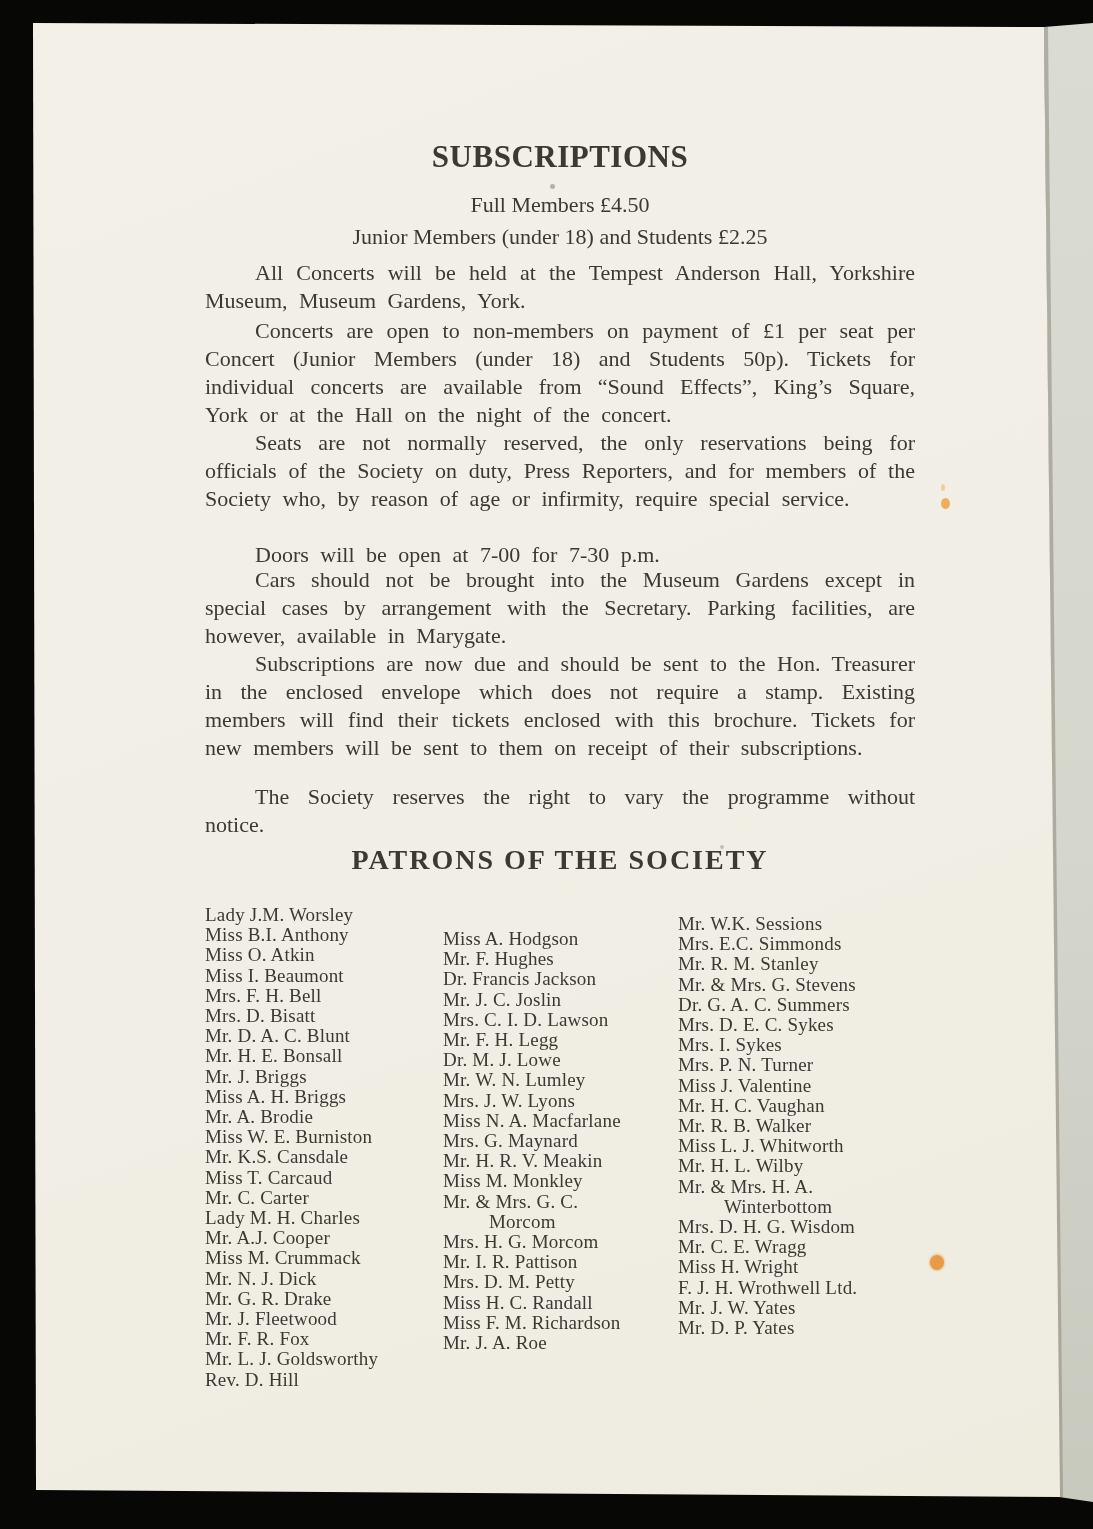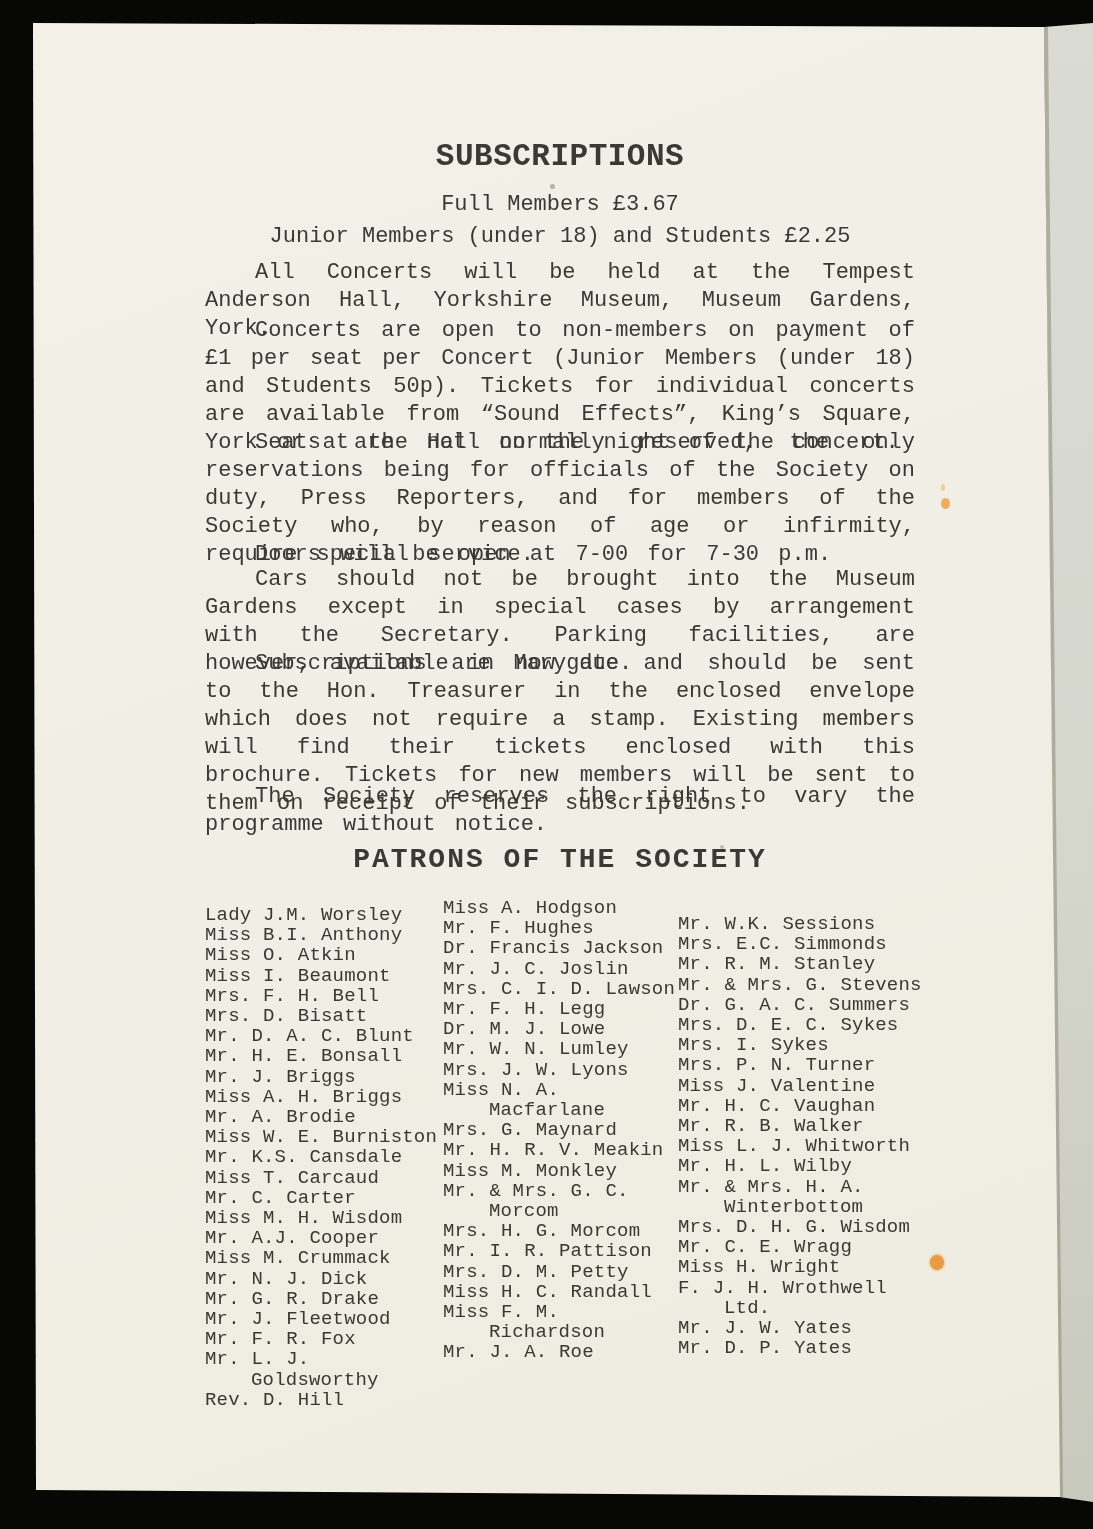--- a/index.html
+++ b/index.html
@@ -1,17 +1,17 @@
 <!DOCTYPE html>
 <html><head>
 <meta charset="utf-8">
 <style>
   html,body{margin:0;padding:0;background:#070705;}
   #scan{position:relative;width:1093px;height:1529px;background:#070705;overflow:hidden;
-        font-family:Liberation Mono, monospace;color:#3c3933;}
+        font-family:Liberation Serif, serif;color:#3c3933;}
   
   .next-page{position:absolute;inset:0;
     background:linear-gradient(to bottom, #dadbd2 0%, #d5d6cc 55%, #c8c9bd 100%);
     clip-path:polygon(1044px 27px, 1093px 23px, 1093px 1502px, 1059px 1497px);}
   .page-edge-line{position:absolute;inset:0;background:#8d8879;opacity:.55;
     clip-path:polygon(1044px 27px, 1048px 27px, 1063px 1497px, 1059px 1497px);}
   
   .page{position:absolute;inset:0;
     background:linear-gradient(160deg, #f3f0e8 0%, #f1eee5 55%, #eeebdf 100%);
     clip-path:polygon(33px 23px, 1044px 27px, 1060px 1497px, 36px 1490px);}
@@ -21,21 +21,21 @@
   .fee1{top:192px}
   .fee2{top:224px}
   .para{position:absolute;left:205px;width:710px;font-size:22px;line-height:28px;
     text-align:justify;text-indent:50px;word-spacing:6px;}
   .p0{top:259px}.p1{top:317px}.p2{top:429px}.p3{top:541px}.p4{top:566px}.p5{top:650px}.p6{top:783px}
   .h2{position:absolute;left:205px;top:844px;width:710px;text-align:center;
     font-size:28px;font-weight:bold;letter-spacing:2px;}
   .patrons{position:absolute;left:205px;top:898px;width:720px;display:flex;}
   .pcol{font-size:19px;line-height:20.2px;letter-spacing:.2px;}
   .pcol1{width:238px;padding-top:7px;}
-  .pcol2{width:235px;}
+  .pcol2{width:235px;margin-top:31px;}
   .pcol3{width:247px;margin-top:16px;}
   .patron-item{display:block;white-space:pre-line;padding-left:46px;text-indent:-46px;}
   
   .stain{position:absolute;border-radius:50%;}
   .stain-big{left:930px;top:1255px;width:14px;height:15px;background:#e8953a;opacity:.92;
     box-shadow:0 0 2px 1px rgba(232,149,58,.5);}
   .stain-small{left:941px;top:498px;width:9px;height:11px;background:#eda344;opacity:.85;}
   .stain-dot{left:941px;top:484px;width:4px;height:7px;background:#f0b871;opacity:.6;}
   .speck1{left:550px;top:184px;width:5px;height:5px;background:#99958a;opacity:.7;}
   .speck2{left:720px;top:845px;width:4px;height:4px;background:#b5b1a5;opacity:.8;}
@@ -43,21 +43,21 @@
 </head>
 <body>
 
 <div id="scan">
   <div class="next-page"></div>
   <div class="page-edge-line"></div>
   <div class="page"></div>
 
   <div class="h1">SUBSCRIPTIONS</div>
 
-  <div class="fee fee1">Full Members £3.67</div>
+  <div class="fee fee1">Full Members £4.50</div>
   <div class="fee fee2">Junior Members (under 18) and Students £2.25</div>
 
   <div class="para p0">All Concerts will be held at the Tempest Anderson Hall, Yorkshire Museum, Museum Gardens, York.</div>
   <div class="para p1">Concerts are open to non-members on payment of £1 per seat per Concert (Junior Members (under 18) and Students 50p). Tickets for individual concerts are available from “Sound Effects”, King’s Square, York or at the Hall on the night of the concert.</div>
   <div class="para p2">Seats are not normally reserved, the only reservations being for officials of the Society on duty, Press Reporters, and for members of the Society who, by reason of age or infirmity, require special service.</div>
   <div class="para p3">Doors will be open at 7-00 for 7-30 p.m.</div>
   <div class="para p5">Subscriptions are now due and should be sent to the Hon. Treasurer in the enclosed envelope which does not require a stamp. Existing members will find their tickets enclosed with this brochure.  Tickets for new members will be sent to them on receipt of their subscriptions.</div>
   <div class="para p4">Cars should not be brought into the Museum Gardens except in special cases by arrangement with the Secretary.  Parking facilities, are however, available in Marygate.</div>
   <div class="para p6">The Society reserves the right to vary the programme without notice.</div>
 
@@ -73,21 +73,21 @@
         <span class="patron-item">Mrs. D. Bisatt</span>
         <span class="patron-item">Mr. D. A. C. Blunt</span>
         <span class="patron-item">Mr. H. E. Bonsall</span>
         <span class="patron-item">Mr. J. Briggs</span>
         <span class="patron-item">Miss A. H. Briggs</span>
         <span class="patron-item">Mr. A. Brodie</span>
         <span class="patron-item">Miss W. E. Burniston</span>
         <span class="patron-item">Mr. K.S. Cansdale</span>
         <span class="patron-item">Miss T. Carcaud</span>
         <span class="patron-item">Mr. C. Carter</span>
-        <span class="patron-item">Miss M. H. Wisdom</span>
+        <span class="patron-item">Lady M. H. Charles</span>
         <span class="patron-item">Mr. A.J. Cooper</span>
         <span class="patron-item">Miss M. Crummack</span>
         <span class="patron-item">Mr. N. J. Dick</span>
         <span class="patron-item">Mr. G. R. Drake</span>
         <span class="patron-item">Mr. J. Fleetwood</span>
         <span class="patron-item">Mr. F. R. Fox</span>
         <span class="patron-item">Mr. L. J. Goldsworthy</span>
         <span class="patron-item">Rev. D. Hill</span>
       </div>
     <div class="pcol pcol2">

